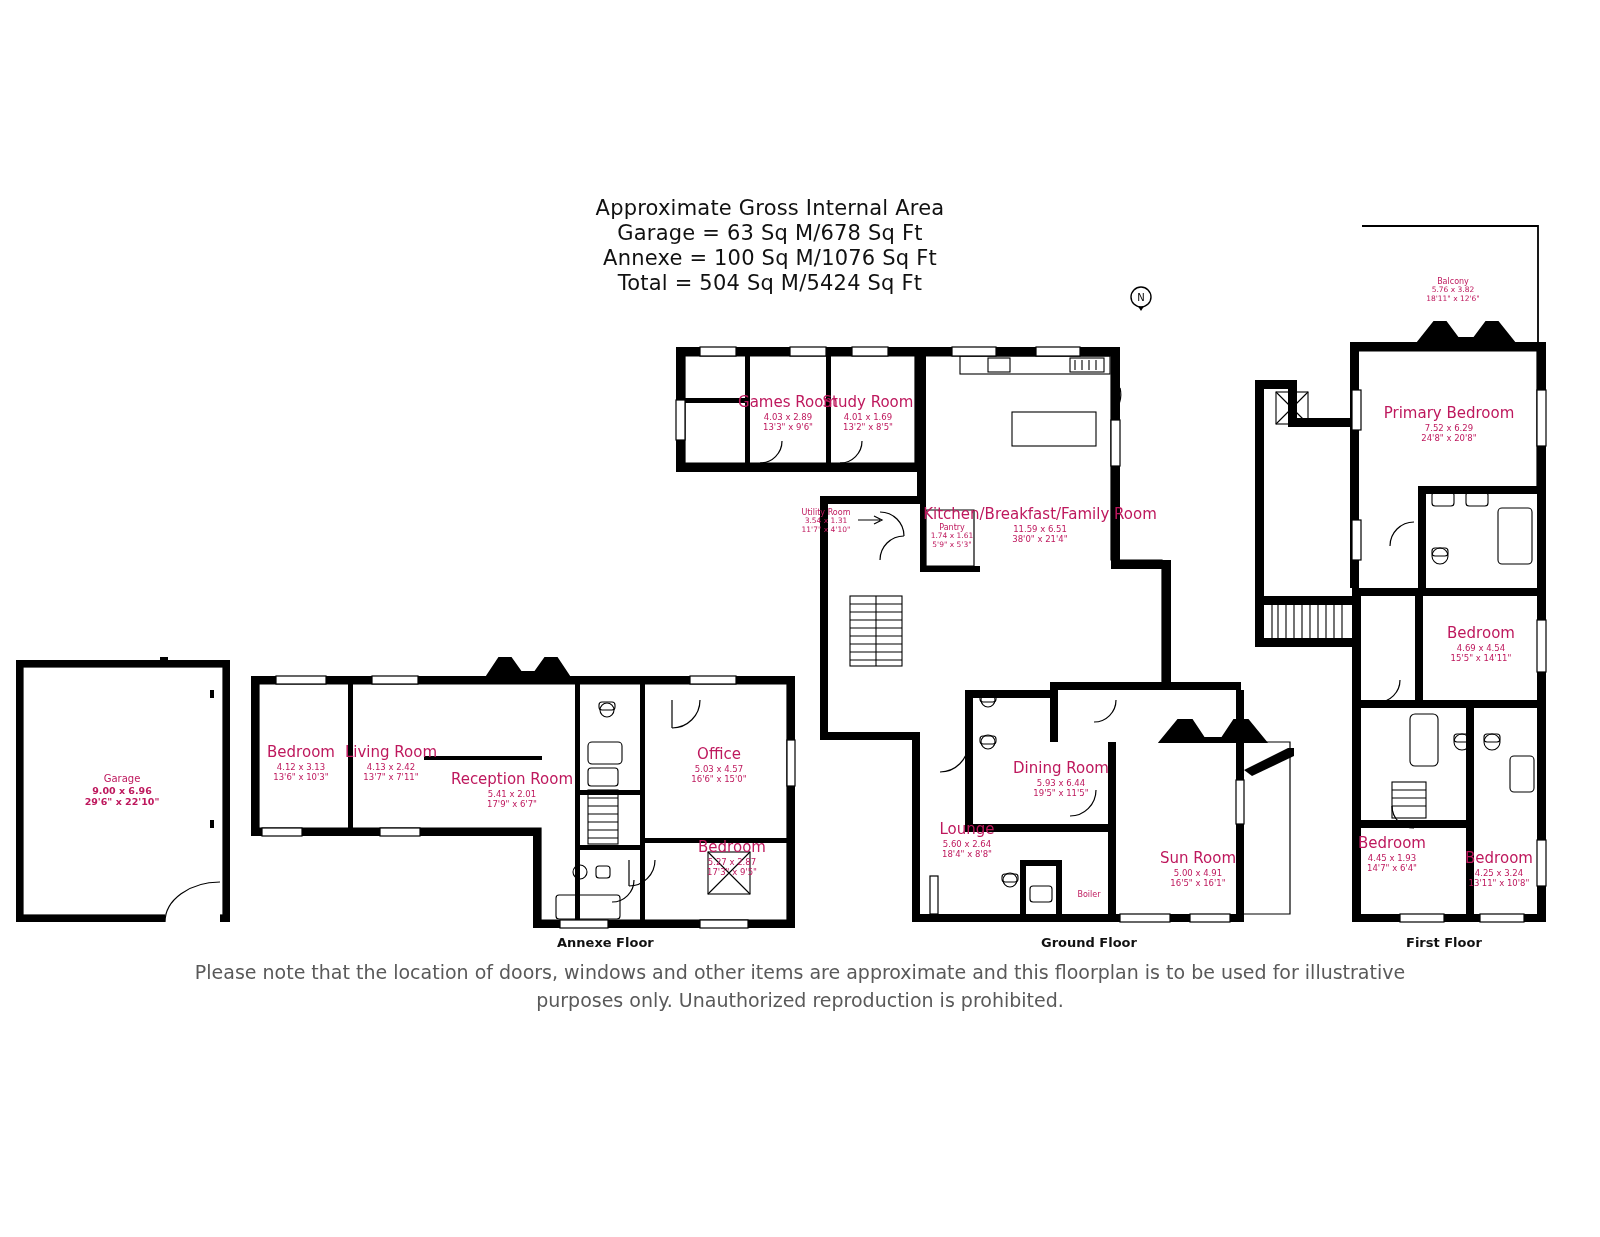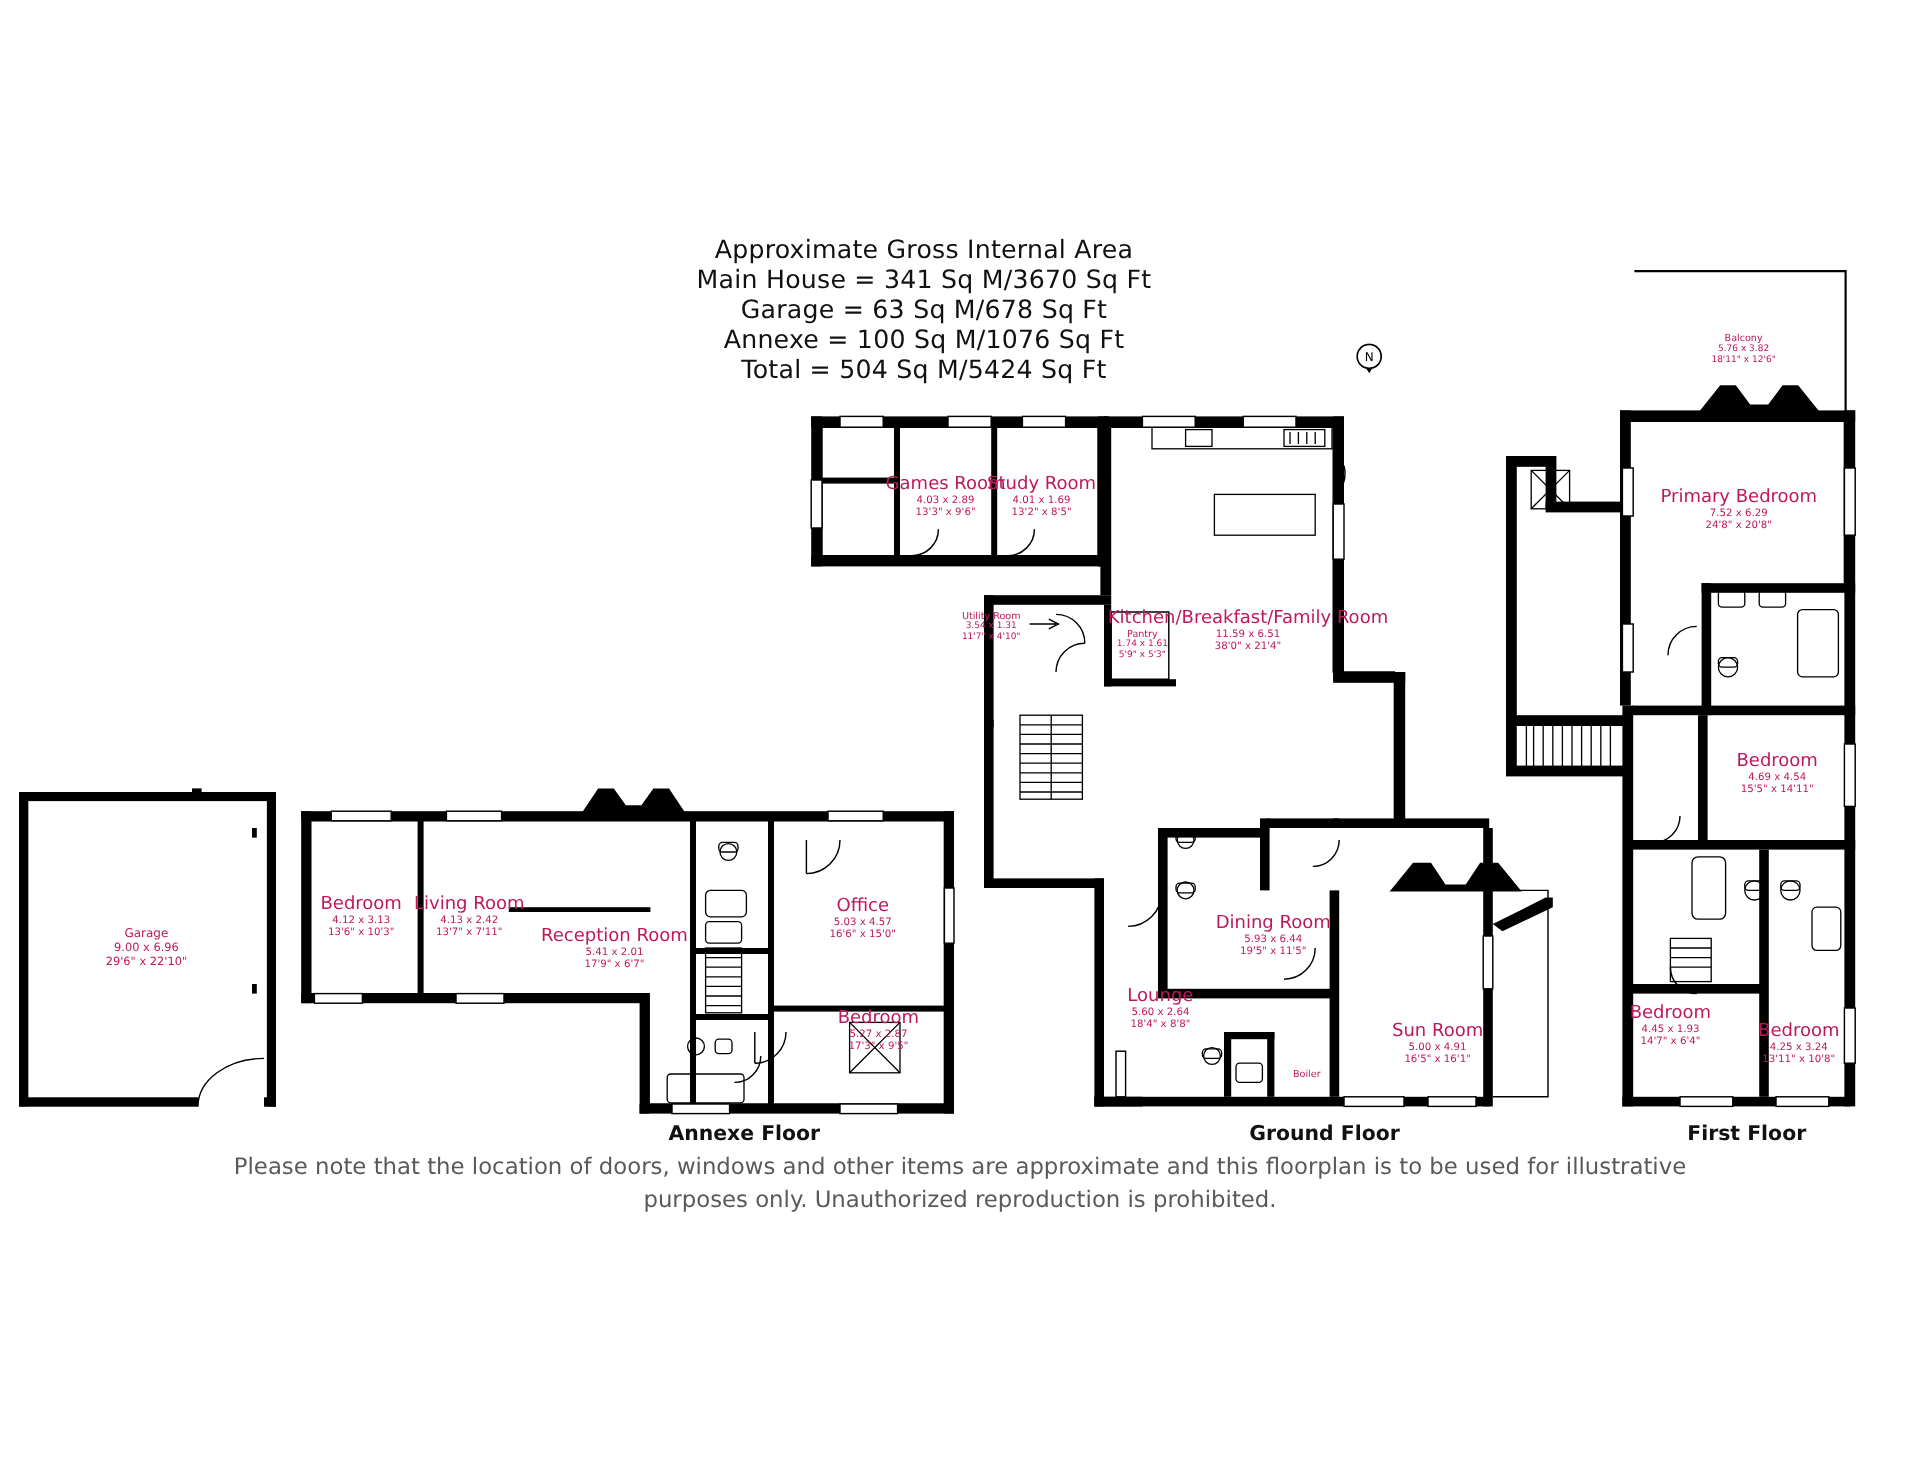--- a/index.html
+++ b/index.html
@@ -30,21 +30,21 @@
     font-size: 21px;
     line-height: 25px;
     letter-spacing: 0.2px;
     color: #111;
   }
   
   .floor-caption {
     position: absolute;
     font-family: "DejaVu Sans", sans-serif;
     font-weight: bold;
-    font-size: 17px;
+    font-size: 13px;
     color: #111;
     white-space: nowrap;
   }
   
   .disclaimer {
     position: absolute;
     left: 100px;
     top: 958px;
     width: 1400px;
     text-align: center;
@@ -60,21 +60,21 @@
     font-family: "DejaVu Sans", sans-serif;
     color: #be185d;
     line-height: 1.18;
     white-space: nowrap;
     transform: translate(-50%, -50%);
   }
   .room .nm { font-size: 15px; }
   .room .d1 { font-size: 8.5px; }
   .room .d2 { font-size: 8.5px; }
   .room.big .nm { font-size: 10px; }
-  .room.big .d1, .room.big .d2 { font-size: 9.5px; }
+  .room.big .d1, .room.big .d2 { font-size: 9.5px; font-weight: bold; }
   .room.small .nm { font-size: 8px; }
   .room.small .d1, .room.small .d2 { font-size: 7.5px; }
 
   
   .compass {
     position: absolute;
     left: 1128px;
     top: 286px;
     width: 26px;
     height: 26px;
@@ -85,21 +85,20 @@
   .thin2 { fill: none; stroke: #000; stroke-width: 1.8; }
   .fix   { fill: none; stroke: #000; stroke-width: 1.1; }
 </style>
 </head>
 <body>
 
 <div id="stage">
 
   <div class="header">
     <div>Approximate Gross Internal Area</div>
-    <div>Main House = 341 Sq M/3670 Sq Ft</div>
     <div>Garage = 63 Sq M/678 Sq Ft</div>
     <div>Annexe =  100 Sq M/1076 Sq Ft</div>
     <div>Total  = 504 Sq M/5424 Sq Ft</div>
   </div>
 
   <div class="compass">
     <svg width="26" height="26" viewBox="0 0 26 26">
       <circle cx="13" cy="11" r="10" fill="#fff" stroke="#000" stroke-width="1.4"></circle>
       <path d="M13 21 L9.5 19.5 L13 25 L16.5 19.5 Z" fill="#000"></path>
       <text x="13" y="15" font-size="10" font-family="DejaVu Sans, sans-serif" text-anchor="middle" fill="#000">N</text>

